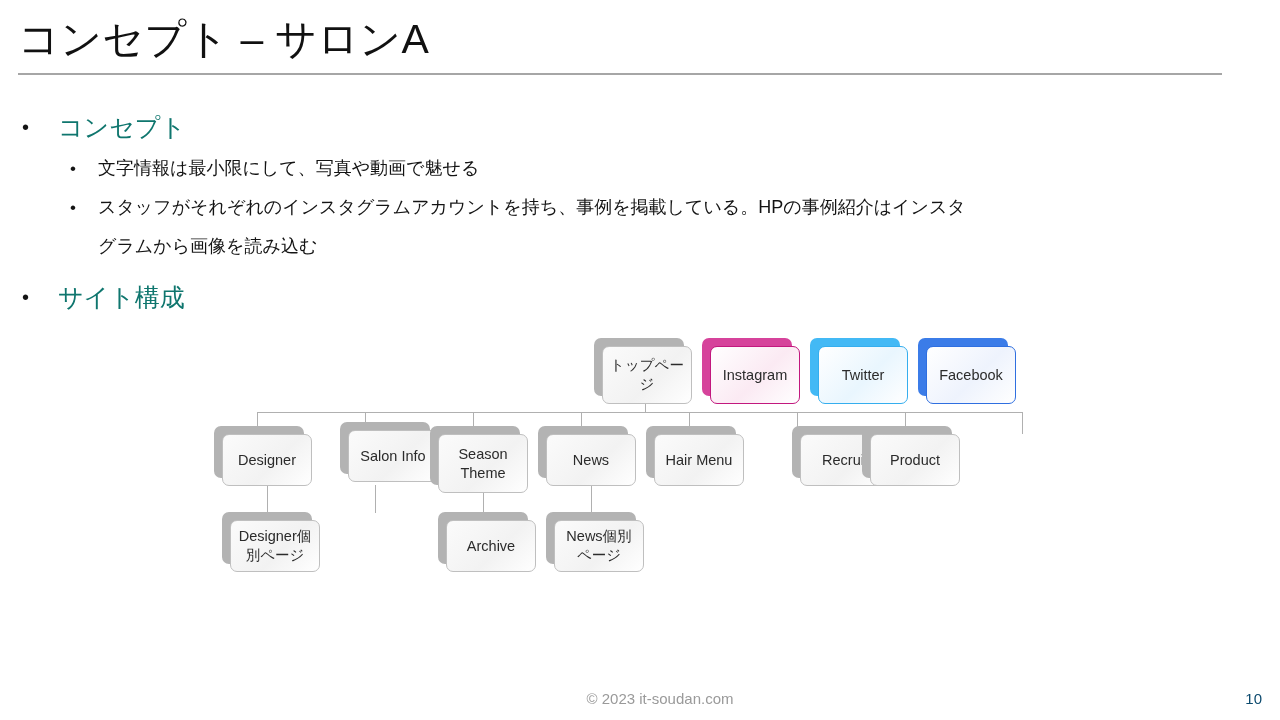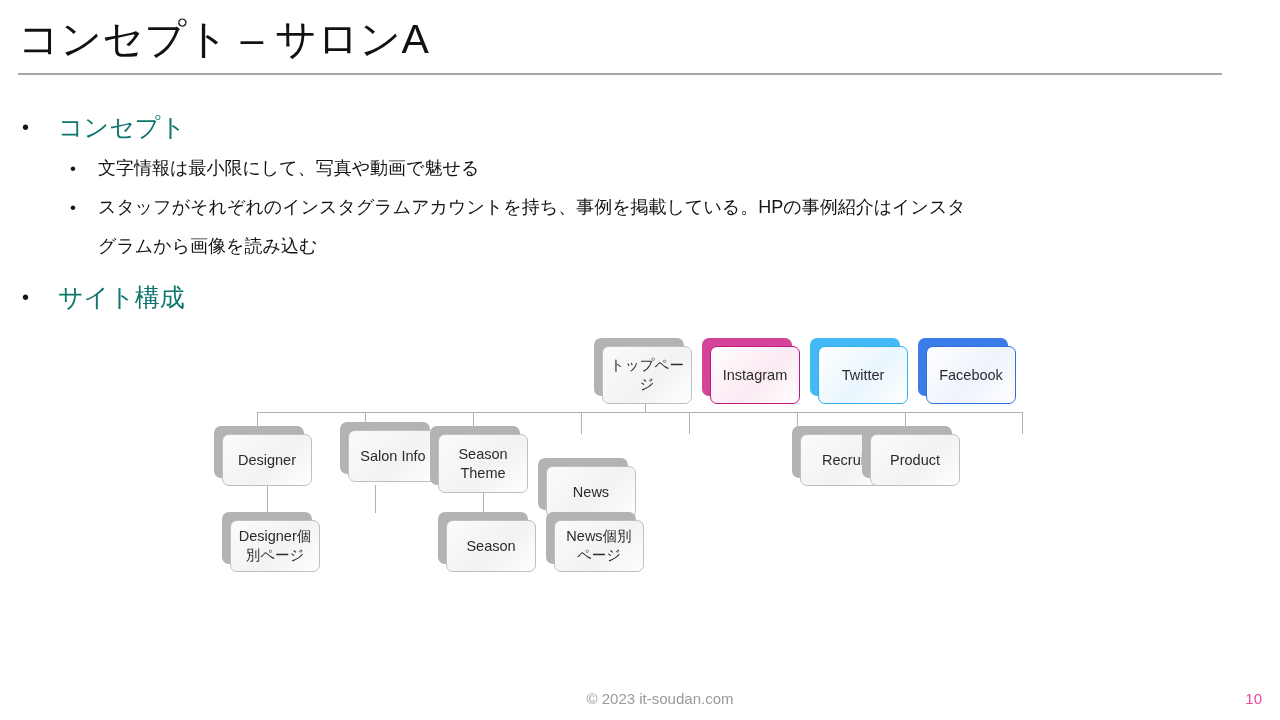--- a/index.html
+++ b/index.html
@@ -158,21 +158,21 @@
     text-align: center;
     font-size: 15px;
     color: #9a9a9a;
     margin-left: 20px;
   }
   .page-number {
     position: absolute;
     right: 18px;
     top: 690px;
     font-size: 15px;
-    color: #ec4899;
+    color: #0c4a6e;
   }
 </style>
 </head>
 <body>
 
 <div class="slide-title">コンセプト – サロンA</div>
 <div class="title-rule"></div>
 
 <div class="bullets">
   <p class="b1">コンセプト</p>
@@ -229,40 +229,44 @@
     <div class="card">Designer</div>
   </div>
   <div class="node" style="left:322px; top:422px; width:90px; height:52px;margin-left:18px;">
     <div class="shadow"></div>
     <div class="card">Salon Info</div>
   </div>
   <div class="node" style="left:430px; top:426px; width:90px; height:59px;">
     <div class="shadow"></div>
     <div class="card">Season Theme</div>
   </div>
-  <div class="node" style="left:538px; top:426px; width:90px; height:52px;margin-top:32px;">
+  <div class="node" style="left:538px; top:426px; width:90px; height:52px;">
     <div class="shadow"></div>
     <div class="card">News</div>
   </div>
+  <div class="node" style="left:646px; top:426px; width:90px; height:52px;">
+    <div class="shadow"></div>
+    <div class="card">Hair Menu</div>
+  </div>
   <div class="node" style="left:792px; top:426px; width:90px; height:52px;">
     <div class="shadow"></div>
     <div class="card">Recruit</div>
   </div>
   <div class="node" style="left:862px; top:426px; width:90px; height:52px;">
     <div class="shadow"></div>
     <div class="card">Product</div>
   </div>
 
   <div class="node" style="left:222px; top:512px; width:90px; height:52px;">
     <div class="shadow"></div>
     <div class="card">Designer個別ページ</div>
   </div>
   <div class="node" style="left:438px; top:512px; width:90px; height:52px;">
     <div class="shadow"></div>
-    <div class="card">Season</div>
+    <div class="card">Archive</div>
   </div>
   <div class="node" style="left:546px; top:512px; width:90px; height:52px;">
     <div class="shadow"></div>
     <div class="card">News個別ページ</div>
   </div>
 
 </div>
 
 <div class="footer-copy">© 2023 it-soudan.com</div>
 <div class="page-number">10</div>

